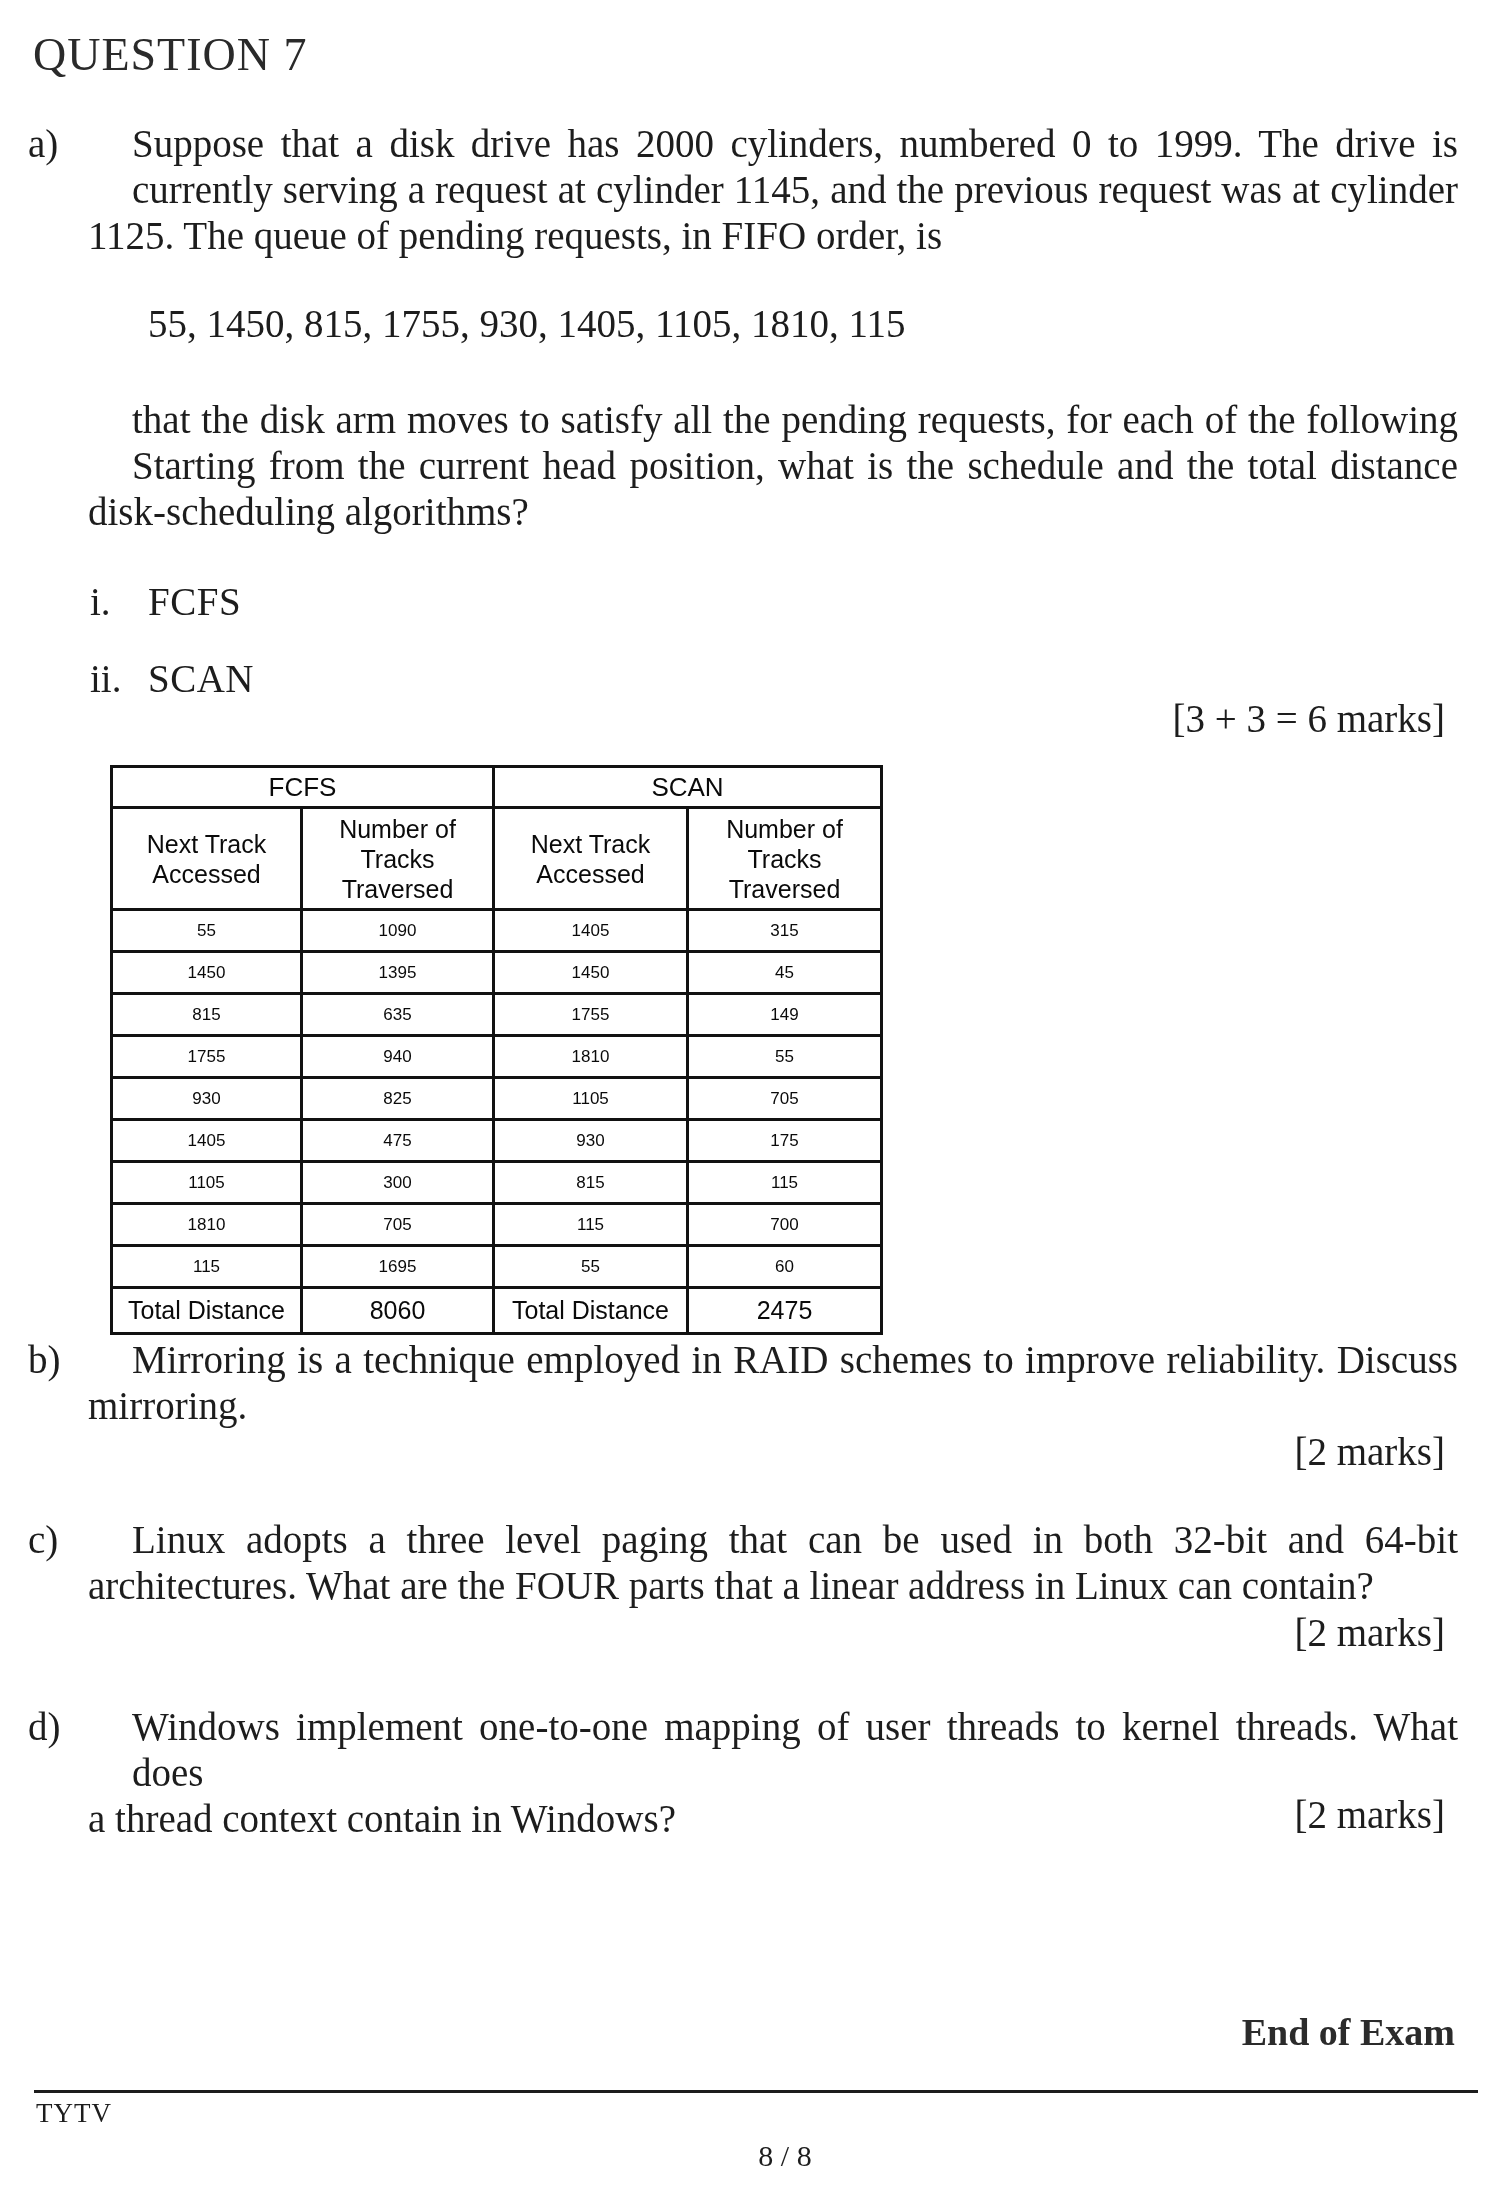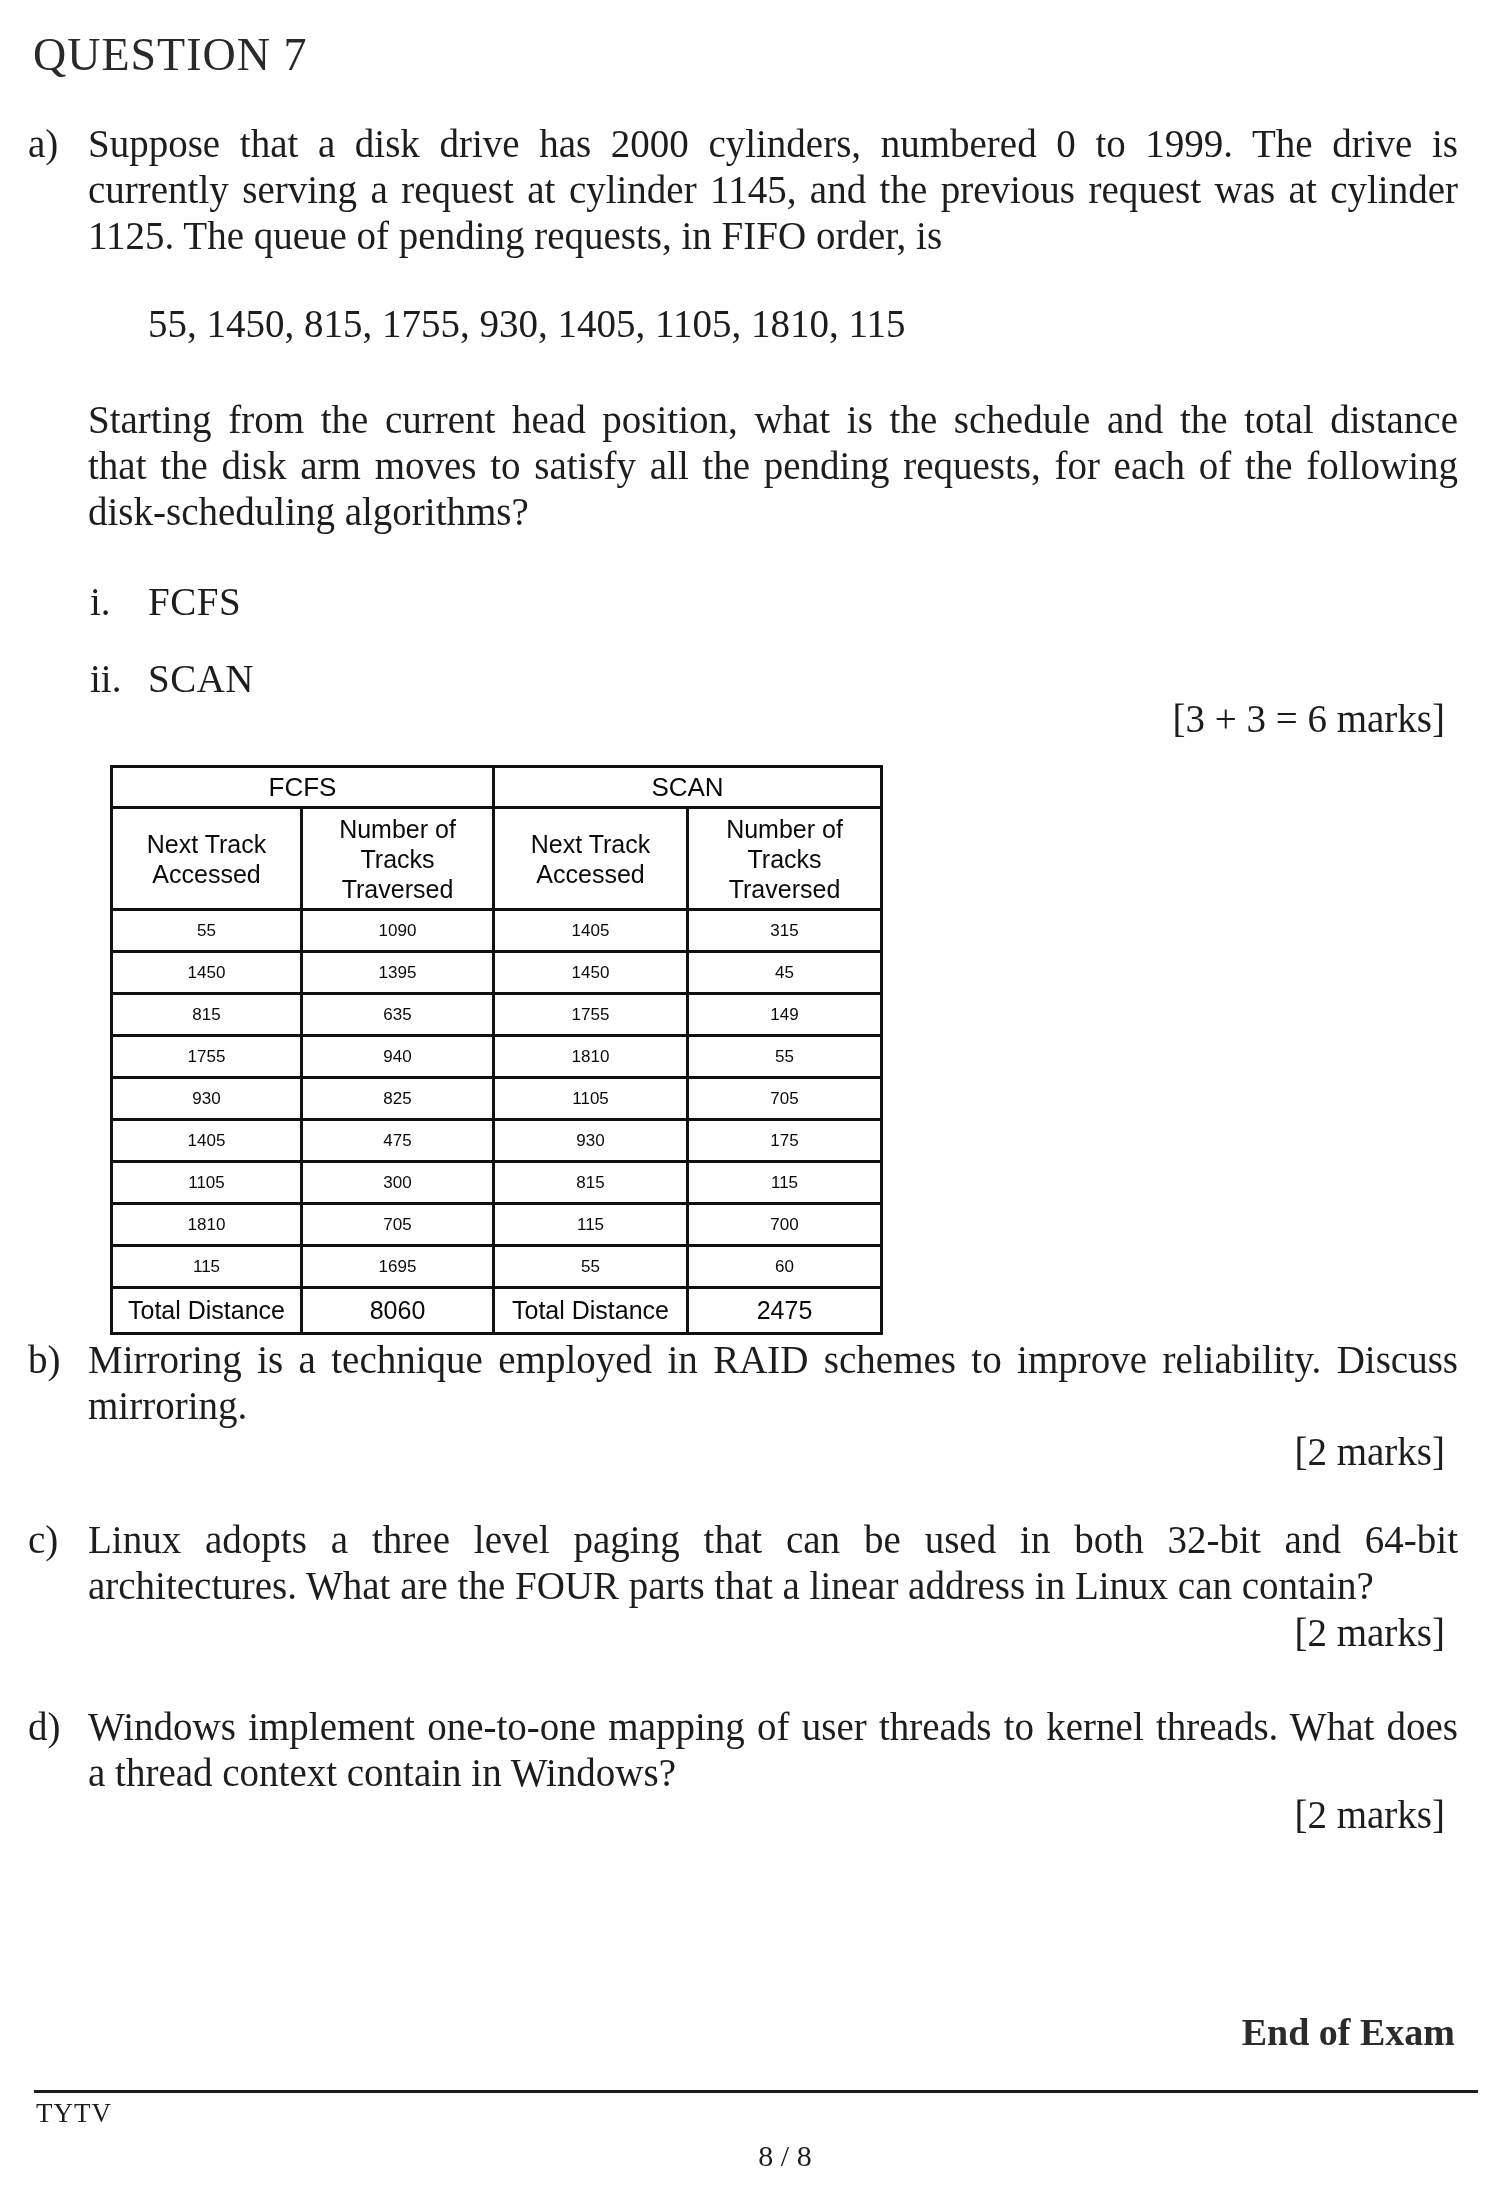--- a/index.html
+++ b/index.html
@@ -27,21 +27,21 @@
     width: 56px;
     font-size: 39px;
     line-height: 46px;
   }
   .body-block {
     left: 88px;
     width: 1370px;
     font-size: 39px;
     line-height: 46px;
   }
-  .jline { display: block; text-align: justify; text-align-last: justify; }
+  .jline { display: block; text-align: justify; text-align-last: justify; margin-left: 44px; }
   .pline { display: block; }
 
   .queue-line {
     left: 148px;
     font-size: 39px;
     line-height: 46px;
   }
   .numeral {
     left: 90px; width: 56px;
     font-size: 39px; line-height: 46px;
@@ -113,22 +113,22 @@
   <div class="abs q-label" style="top:121px">a)</div>
   <div class="abs body-block" style="top:121px">
     <span class="jline">Suppose that a disk drive has 2000 cylinders, numbered 0 to 1999. The drive is</span>
     <span class="jline">currently serving a request at cylinder 1145, and the previous request was at cylinder</span>
     <span class="pline">1125. The queue of pending requests, in FIFO order, is</span>
   </div>
 
   <div class="abs queue-line" style="top:301px">55, 1450, 815, 1755, 930, 1405, 1105, 1810, 115</div>
 
   <div class="abs body-block" style="top:397px">
+    <span class="jline">that the disk arm moves to satisfy all the pending requests, for each of the following</span>
     <span class="jline">Starting from the current head position, what is the schedule and the total distance</span>
-    <span class="jline">that the disk arm moves to satisfy all the pending requests, for each of the following</span>
     <span class="pline">disk-scheduling algorithms?</span>
   </div>
 
   <div class="abs numeral" style="top:579px">i.</div>
   <div class="abs algo" style="top:579px">FCFS</div>
 
   <div class="abs numeral" style="top:656px">ii.</div>
   <div class="abs algo" style="top:656px">SCAN</div>
 
   <div class="abs marks-line" style="top:696px">[3 + 3 = 6 marks]</div>

